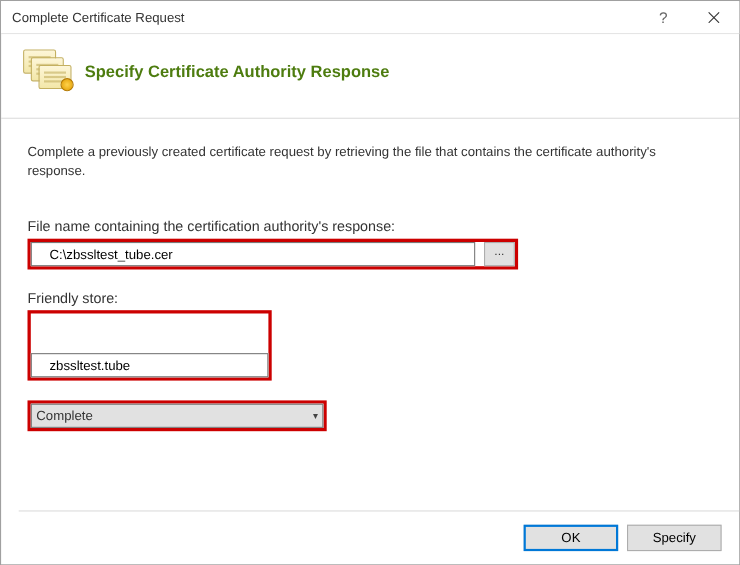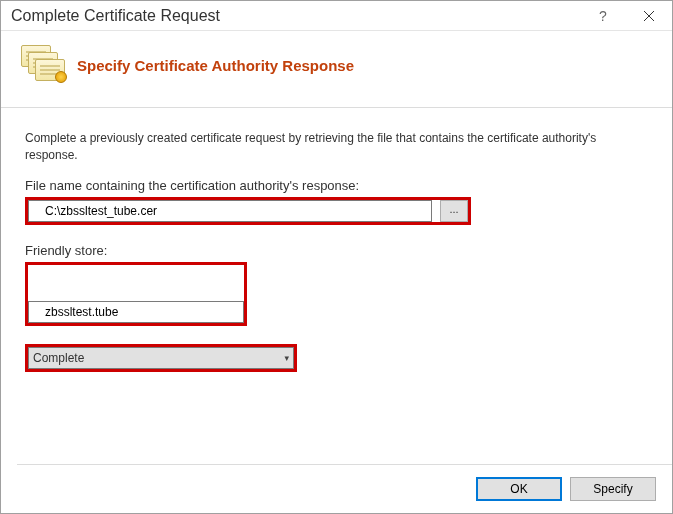--- a/index.html
+++ b/index.html
@@ -23,21 +23,21 @@
     height: 30px;
     background: #fff;
     border-bottom: 1px solid #e5e5e5;
     display: flex;
     align-items: center;
     padding-left: 10px;
   }
   .titlebar-title {
     flex: 1;
     color: #333;
-    font-size: 16px;
+    font-size: 12px;
   }
   .titlebar-controls {
     display: flex;
     height: 100%;
   }
   .titlebar-btn {
     width: 46px;
     height: 100%;
     display: flex;
     align-items: center;
@@ -55,31 +55,31 @@
   }
   .header-icon {
     width: 40px;
     height: 40px;
     margin-right: 16px;
     position: relative;
   }
   .header-title {
     font-size: 15px;
     font-weight: bold;
-    color: #c2410c;
+    color: #4d7c0f;
   }
   .content {
     flex: 1;
     padding: 22px 24px 10px 24px;
     color: #333;
   }
   .description {
     font-size: 12px;
     line-height: 1.4;
-    margin-bottom: 14px;
+    margin-bottom: 34px;
     max-width: 600px;
   }
   .field-label {
     font-size: 13px;
     margin-bottom: 4px;
     display: block;
   }
   .field-row {
     display: flex;
     align-items: stretch;

